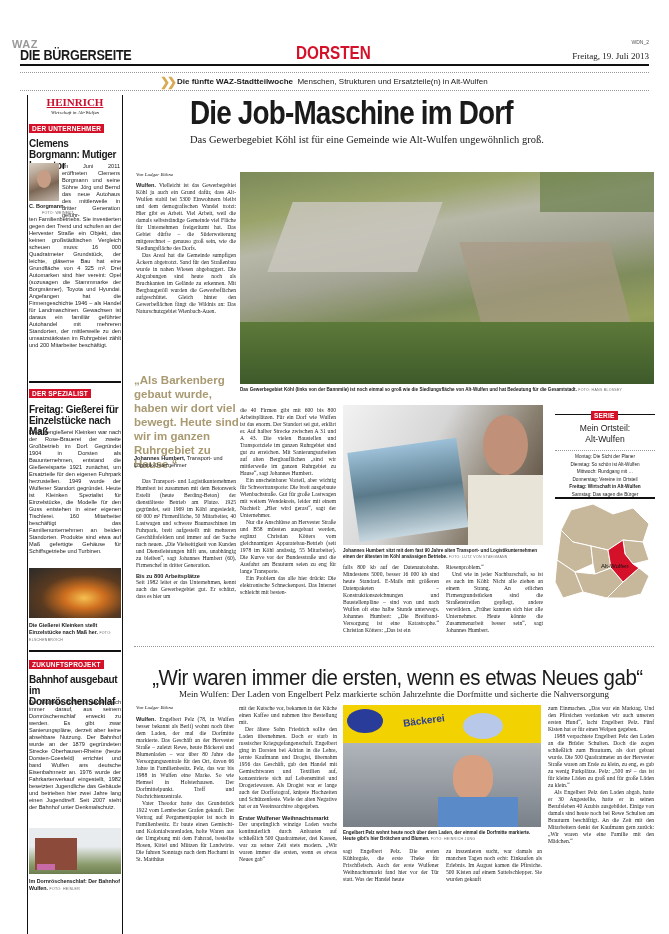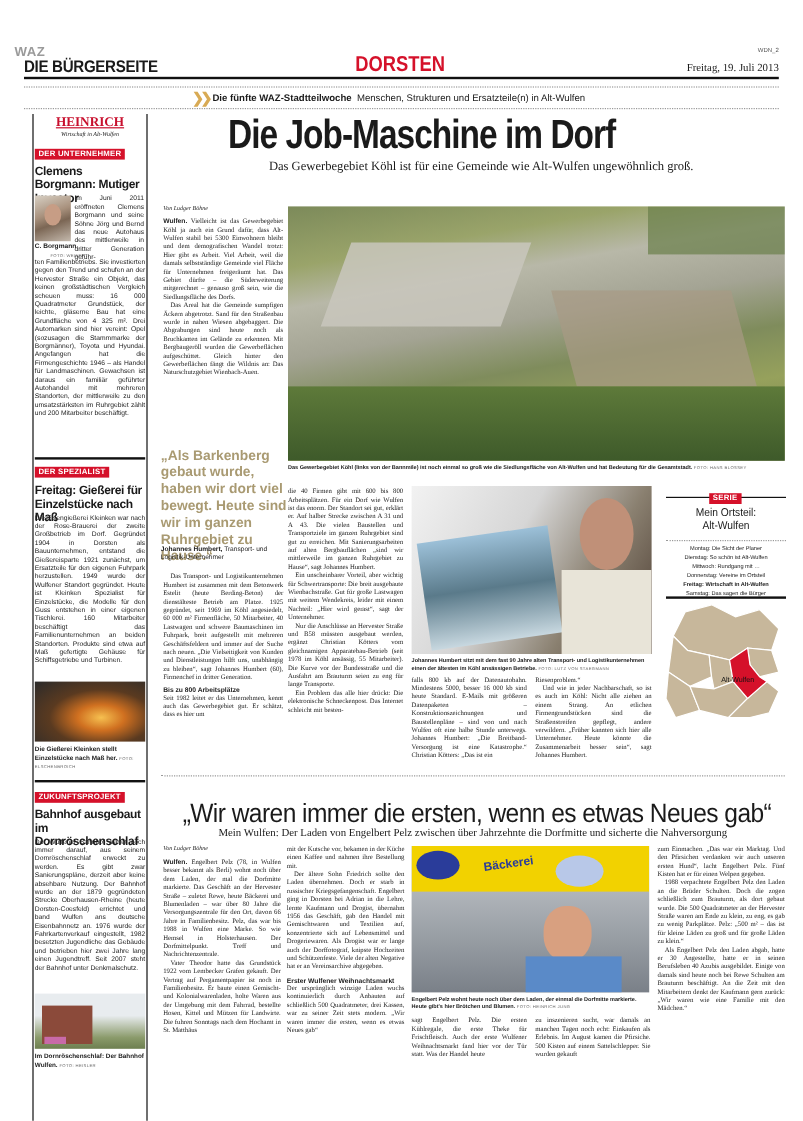--- a/index.html
+++ b/index.html
@@ -22,21 +22,21 @@
   .sidebar{left:27px;top:95px;width:96px;height:840px;border-left:1px solid #111;border-right:1px solid #111}
   .kompakt{left:27px;top:96px;width:96px;text-align:center;font:bold 11px "Liberation Serif",serif;color:#c8102e;text-decoration:underline}
   .kompakt-sub{left:27px;top:110px;width:96px;text-align:center;font:italic 5px "Liberation Serif",serif}
   .tag{background:#d5112a;color:#fff;font:bold 6.5px "Liberation Sans",sans-serif;padding:1px 3px;letter-spacing:.2px}
   .sb-head{font:bold 10px "Liberation Sans",sans-serif;line-height:11px;letter-spacing:-.3px}
   .sb-body{font:5.6px "Liberation Sans",sans-serif;line-height:7px;color:#222;text-align:justify}
   .sep{height:1.5px;background:#111}
   .photo{overflow:hidden}
   
   .headline{left:190px;top:93px;font:bold 34px "Liberation Sans",sans-serif;letter-spacing:-1px;transform:scaleX(.82);transform-origin:left top;white-space:nowrap}
-  .deck{left:201px;top:133px;width:400px;text-align:center;font:10.5px "Liberation Serif",serif;line-height:13px}
+  .deck{left:190px;top:133px;width:400px;font:10.5px "Liberation Serif",serif;line-height:13px}
   .byline{font:italic 5px "Liberation Serif",serif}
   .body{font:5.6px "Liberation Serif",serif;line-height:7px;text-align:justify;color:#222}
   .body b{font-family:"Liberation Sans",sans-serif}
   .quote{left:134px;top:373px;width:110px;font:bold 11.5px "Liberation Sans",sans-serif;line-height:14px;color:#a99a72}
   .quote-attr{left:134px;top:455px;width:100px;font:5.5px "Liberation Sans",sans-serif;line-height:7px}
   .caption{font:bold 5.3px "Liberation Sans",sans-serif;line-height:7px}
   .credit{font:3.5px "Liberation Sans",sans-serif;color:#666;letter-spacing:.3px}
   .subhead{font:bold 5.6px "Liberation Sans",sans-serif}
   
   .serie-tag{left:591px;top:411px}
@@ -166,21 +166,21 @@
     <path d="M22 70 L42 72 L58 66 L70 80 L54 96 L30 90 Z"></path>
     <path d="M70 80 L86 66 L96 74 L88 92 L72 96 L54 96 Z"></path>
   </g>
   <path d="M55 48 L70 38 L72 52 L80 62 L86 66 L70 80 L58 66 Z" fill="#d5112a" stroke="#fff" stroke-width="1"></path>
   <text x="48" y="66" font-family="Liberation Sans, sans-serif" font-size="6" fill="#111">Alt-Wulfen</text>
 </svg>
 
 <div class="abs dotrule" style="top:646px;width:520px"></div>
 
 <div class="abs h2">„Wir waren immer die ersten, wenn es etwas Neues gab“</div>
-<div class="abs deck2">Mein Wulfen: Der Laden von Engelbert Pelz zwischen über Jahrzehnte die Dorfmitte und sicherte die Nahversorgung</div>
+<div class="abs deck2">Mein Wulfen: Der Laden von Engelbert Pelz markierte schön Jahrzehnte die Dorfmitte und sicherte die Nahversorgung</div>
 <div class="abs byline" style="left:136px;top:705px">Von Ludger Böhne</div>
 
 <div class="abs body" style="left:136px;top:716px;width:98px">
   <p><b>Wulfen.</b> <span>Engelbert Pelz (78, in Wulfen besser bekannt als Berli) wohnt noch über dem Laden, der mal die Dorfmitte markierte. Das Geschäft an der Hervester Straße – zuletzt Rewe, heute Bäckerei und Blumenladen – war über 80 Jahre die Versorgungszentrale für den Ort, davon 66 Jahre in Familienbesitz. Pelz, das war bis 1988 in Wulfen eine Marke. So wie Hemsel in Holsterhausen. Der Dorfmittelpunkt. Treff und Nachrichtenzentrale.</span></p>
   <p style="text-indent:6px">Vater Theodor hatte das Grundstück 1922 vom Lembecker Grafen gekauft. Der Vertrag auf Pergamentpapier ist noch in Familienbesitz. Er baute einen Gemischt- und Kolonialwarenladen, holte Waren aus der Umgebung mit dem Fahrrad, bestellte Hosen, Kittel und Mützen für Landwirte. Die fuhren Sonntags nach dem Hochamt in St. Matthäus</p>
 </div>
 <div class="abs body" style="left:239px;top:705px;width:98px">
   <p>mit der Kutsche vor, bekamen in der Küche einen Kaffee und nahmen ihre Bestellung mit.</p>
   <p style="text-indent:6px">Der ältere Sohn Friedrich sollte den Laden übernehmen. Doch er starb in russischer Kriegsgefangenschaft. Engelbert ging in Dorsten bei Adrian in die Lehre, lernte Kaufmann und Drogist, übernahm 1956 das Geschäft, gab den Handel mit Gemischtwaren und Textilien auf, konzentrierte sich auf Lebensmittel und Drogeriewaren. Als Drogist war er lange auch der Dorffotograf, knipste Hochzeiten und Schützenfeste. Viele der alten Negative hat er an Vereinsarchive abgegeben.</p>
   <p class="subhead" style="margin-top:5px">Erster Wulfener Weihnachtsmarkt</p>

